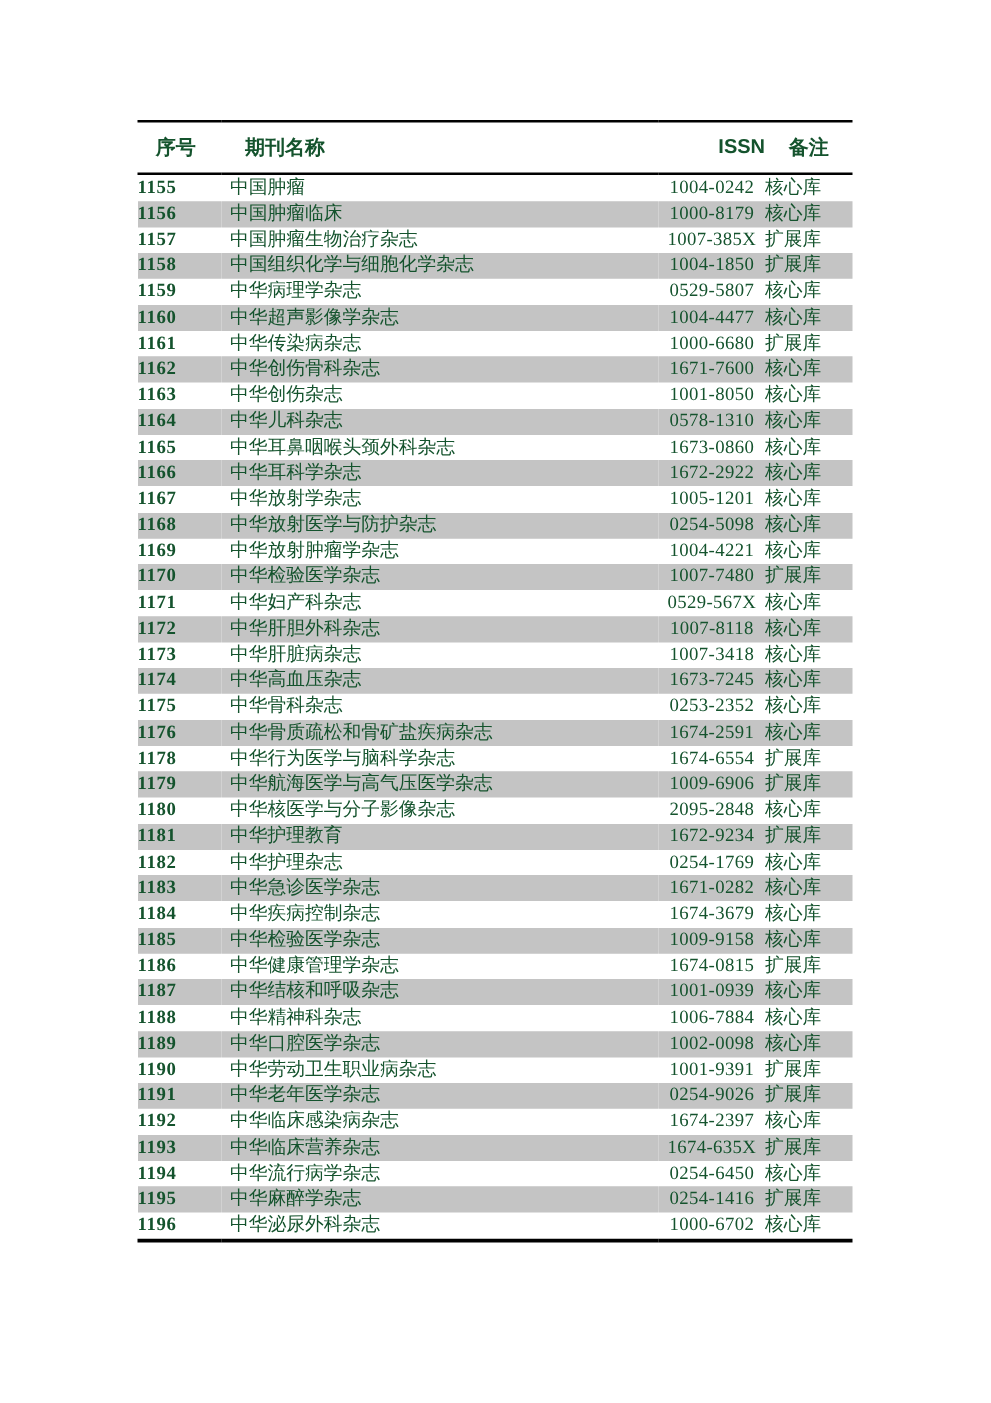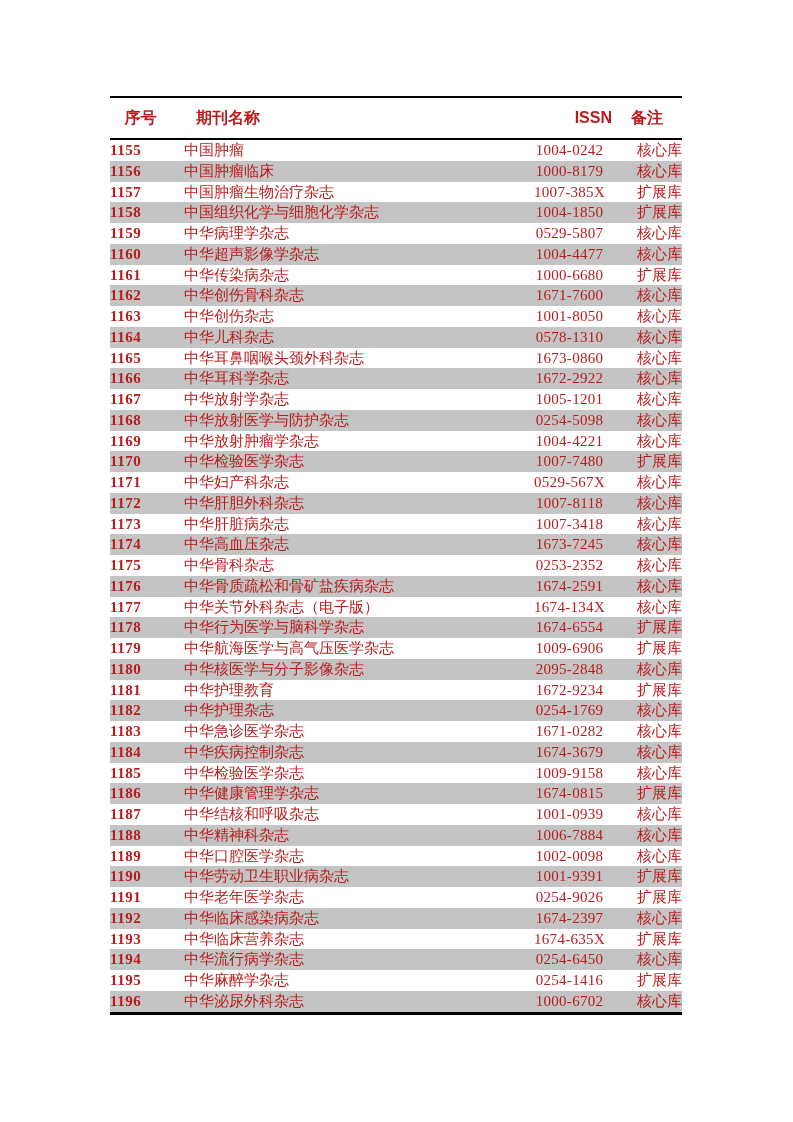--- a/index.html
+++ b/index.html
@@ -7,21 +7,21 @@
     padding: 0;
     background: #ffffff;
   }
   .page {
     position: relative;
     width: 793px;
     height: 1122px;
     background: #ffffff;
     overflow: hidden;
     font-family: "Liberation Serif", "DejaVu Serif", serif;
-    color: #b91c1c;
+    color: #14532d;
   }
   table.journal-table {
     position: absolute;
     left: 110px;
     top: 96px;
     width: 572px;
     border-collapse: collapse;
     table-layout: fixed;
     border-top: 2px solid #000000;
     border-bottom: 3px solid #000000;
@@ -56,21 +56,21 @@
     vertical-align: middle;
   }
   tbody td.c-no {
     text-align: left;
     padding-right: 9px;
     font-weight: bold;
     letter-spacing: 0.5px;
   }
   tbody td.c-name { text-align: left; padding-left: 7px; }
   tbody td.c-issn { text-align: center; letter-spacing: 0.3px; }
-  tbody td.c-note { text-align: right; margin-top: 28px; }
+  tbody td.c-note { text-align: left; margin-top: 28px; }
 
   tbody tr:nth-child(even) {
     background: var(--stripe-color, #c4c4c4);
   }
   tbody tr:nth-child(odd) {
     background: #ffffff;
   }
 </style>
 </head>
 <body>
@@ -239,26 +239,20 @@
     <td class="c-note">核心库</td>
   </tr>
 
   <tr>
     <td class="c-no">1176</td>
     <td class="c-name">中华骨质疏松和骨矿盐疾病杂志</td>
     <td class="c-issn">1674-2591</td>
     <td class="c-note">核心库</td>
   </tr>
 
-  <tr>
-    <td class="c-no">1177</td>
-    <td class="c-name">中华关节外科杂志（电子版）</td>
-    <td class="c-issn">1674-134X</td>
-    <td class="c-note">核心库</td>
-  </tr>
 
   <tr>
     <td class="c-no">1178</td>
     <td class="c-name">中华行为医学与脑科学杂志</td>
     <td class="c-issn">1674-6554</td>
     <td class="c-note">扩展库</td>
   </tr>
 
   <tr>
     <td class="c-no">1179</td>

